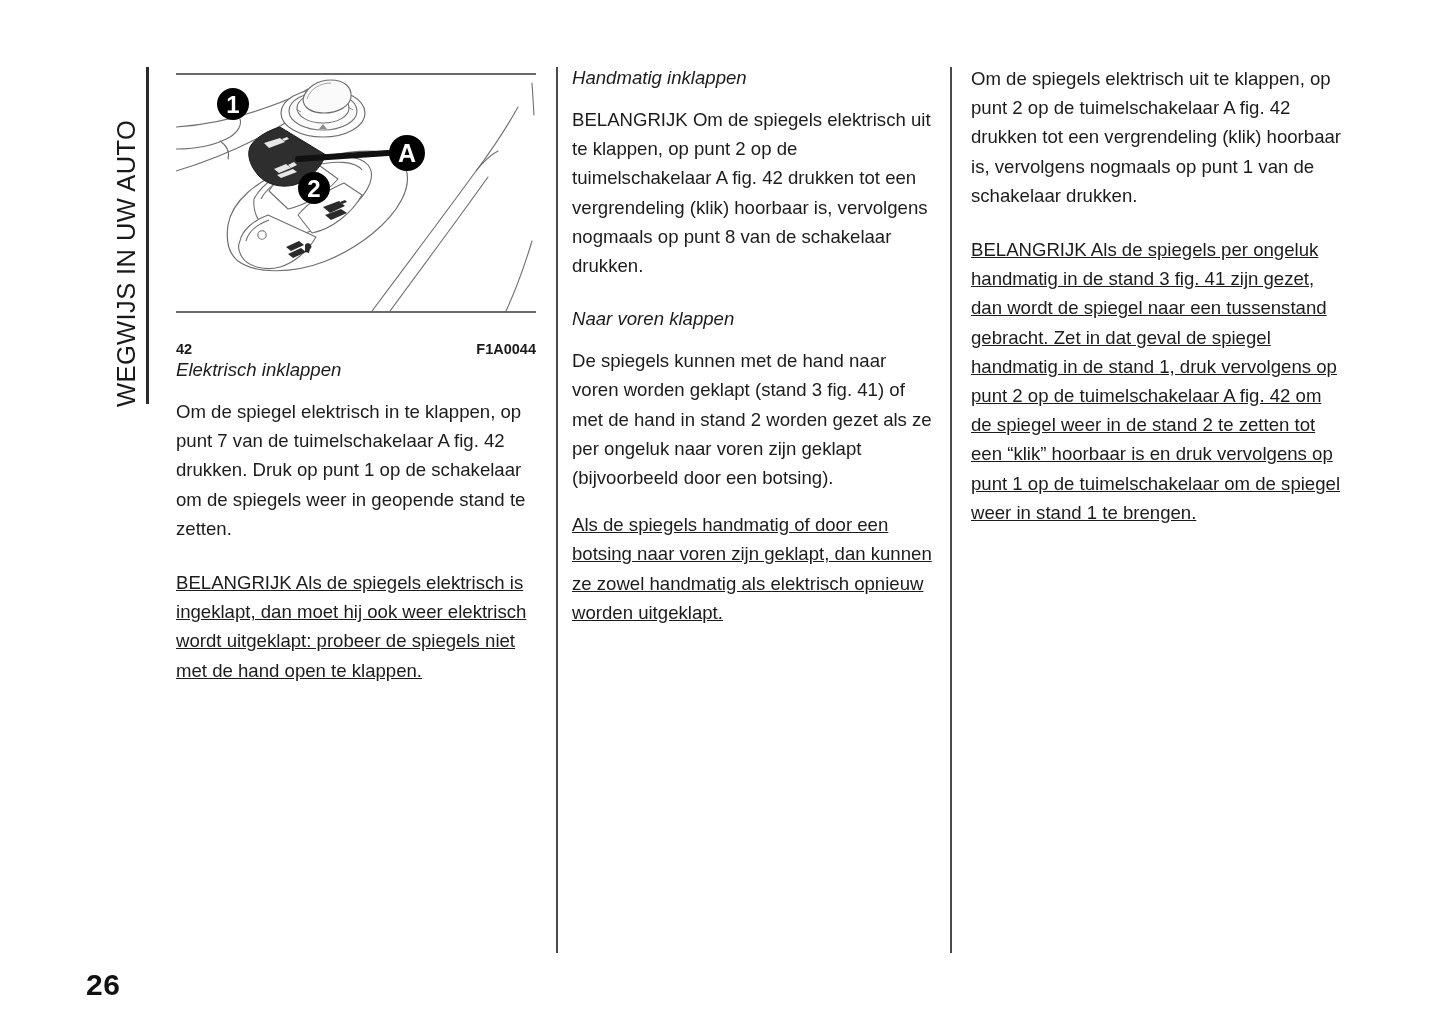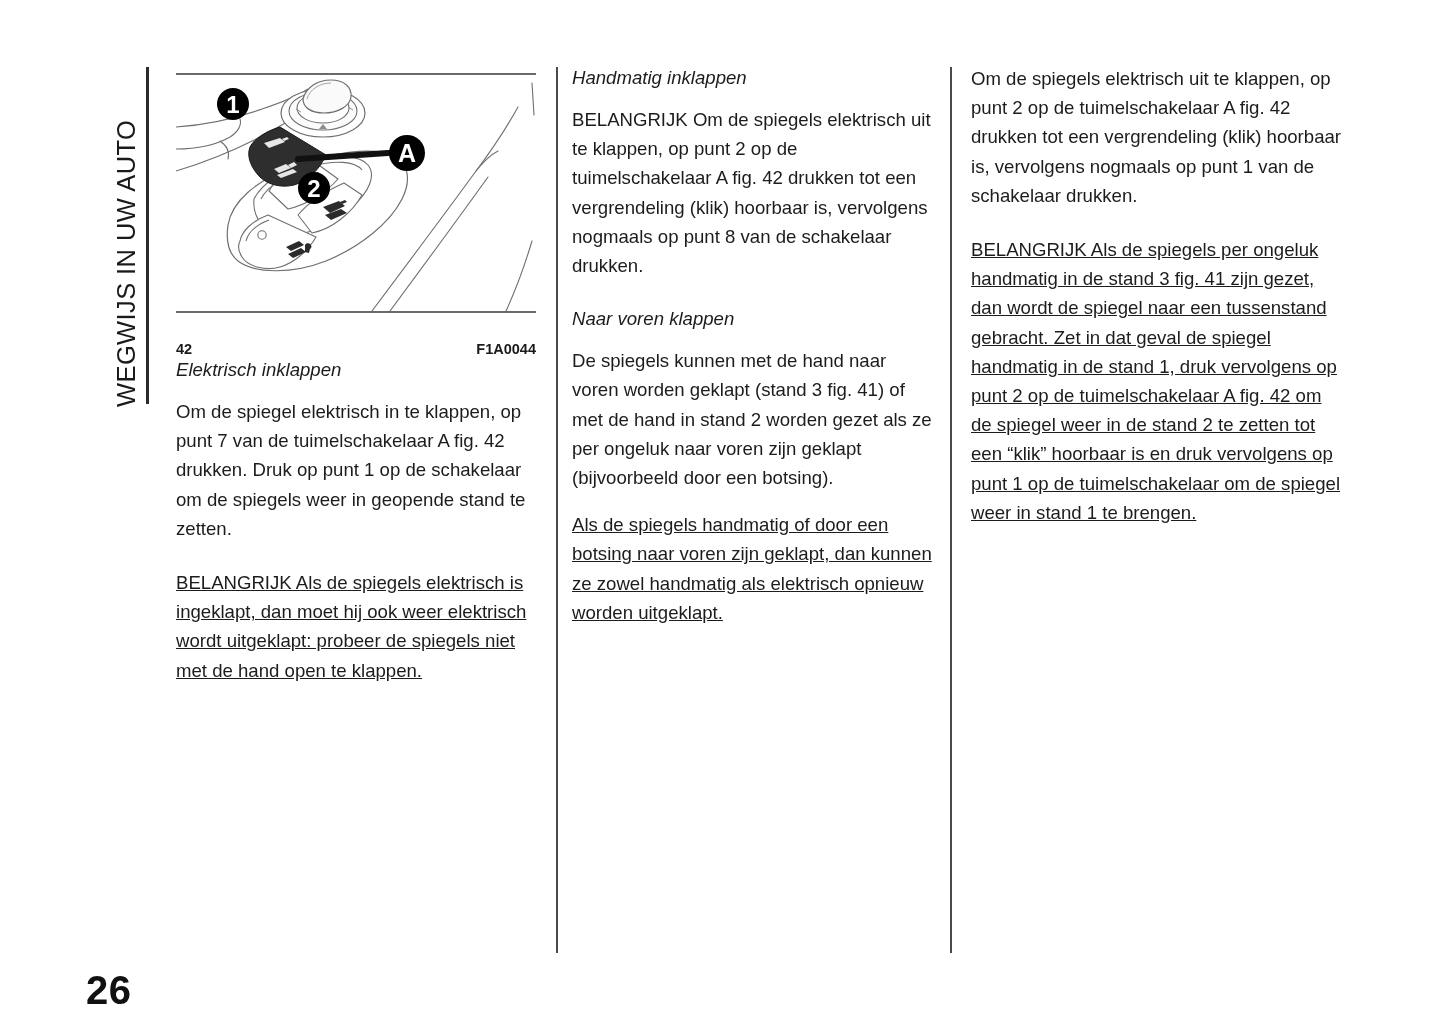--- a/index.html
+++ b/index.html
@@ -132,21 +132,21 @@
     font-weight: bold;
     color: #1a1a1a;
     margin-top: 24px;
   }
 
   
   #page-number {
     position: absolute;
     left: 86px;
     top: 968px;
-    font-size: 40px;
+    font-size: 30px;
     font-weight: bold;
     color: #111111;
     letter-spacing: 0.5px;
   }
 </style>
 </head>
 <body>
 
 <div id="page">
 

